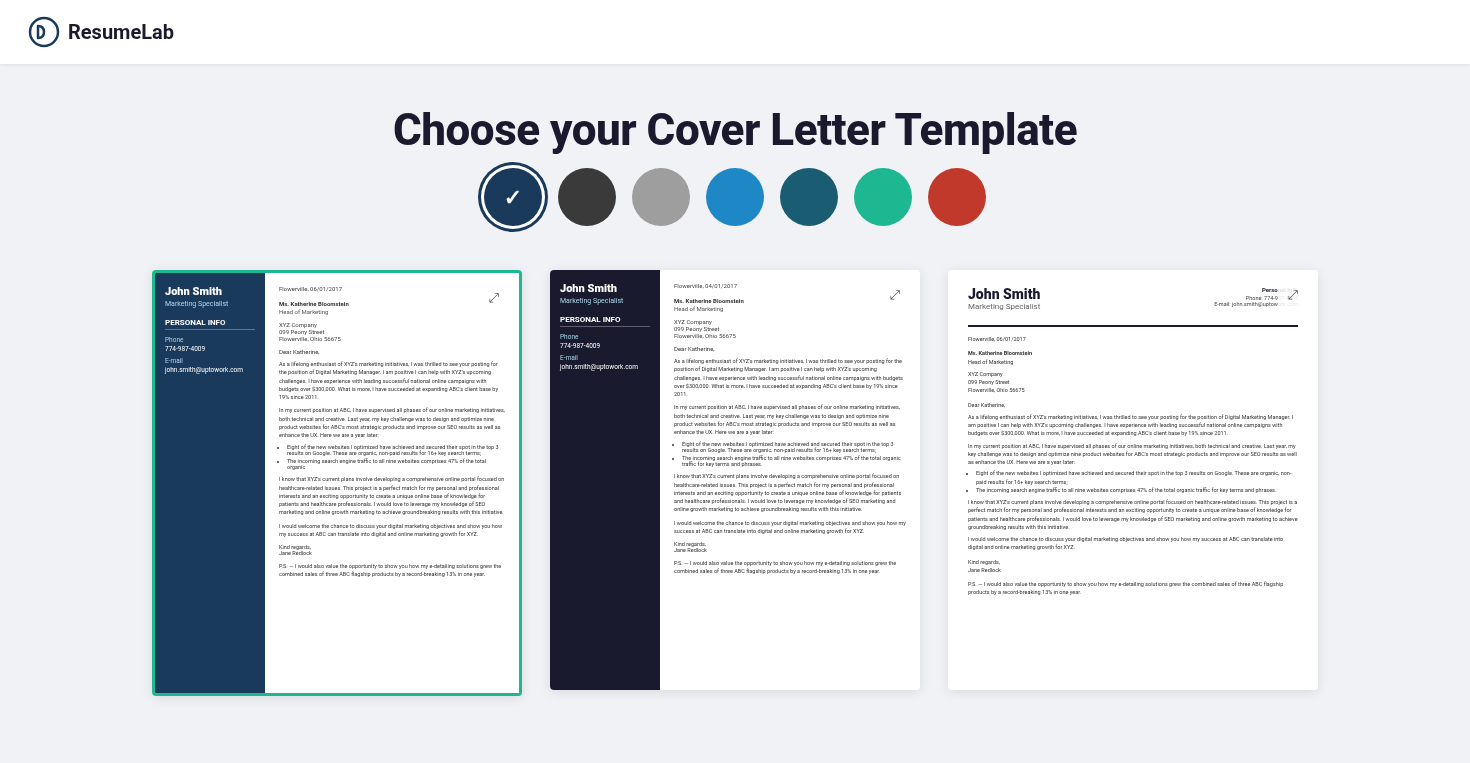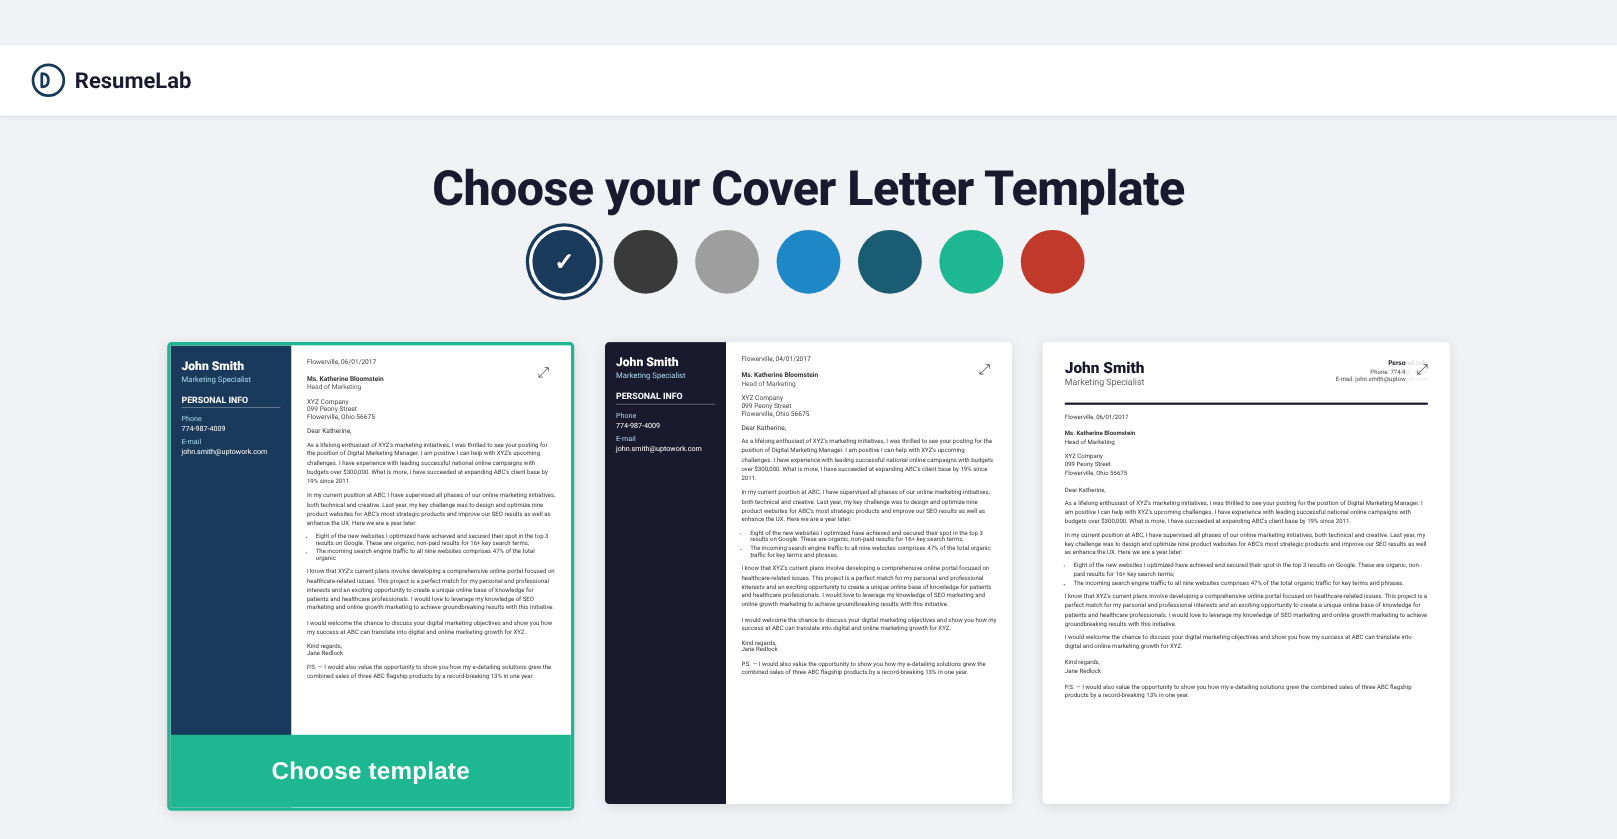--- a/index.html
+++ b/index.html
@@ -8,21 +8,20 @@
       background: #f0f2f5;
       min-height: 763px;
       width: 1470px;
     }
     header {
       padding: 16px 28px;
       background: #fff;
       display: flex;
       align-items: center;
       box-shadow: 0 1px 4px rgba(0,0,0,0.08);
-      margin-top: 41px;
     }
     .logo {
       display: flex;
       align-items: center;
       gap: 8px;
       font-size: 20px;
       font-weight: 700;
       color: #1a1a2e;
     }
     .logo-icon {
@@ -326,21 +325,20 @@
           <li>Eight of the new websites I optimized have achieved and secured their spot in the top 3 results on Google. These are organic, non-paid results for 16+ key search terms;</li>
               <li>The incoming search engine traffic to all nine websites comprises 47% of the total organic</li>
         </ul>
         <div class="body-text">I know that XYZ's current plans involve developing a comprehensive online portal focused on healthcare-related issues. This project is a perfect match for my personal and professional interests and an exciting opportunity to create a unique online base of knowledge for patients and healthcare professionals. I would love to leverage my knowledge of SEO marketing and online growth marketing to achieve groundbreaking results with this initiative.</div>
         <div class="body-text">I would welcome the chance to discuss your digital marketing objectives and show you how my success at ABC can translate into digital and online marketing growth for XYZ.</div>
         <div class="sign-off">Kind regards,<br>Jane Redlock</div>
         <div class="body-text" style="margin-top:6px;">P.S. — I would also value the opportunity to show you how my e-detailing solutions grew the combined sales of three ABC flagship products by a record-breaking 13% in one year.</div>
       </div>
     </div>
 
-    <button class="choose-btn">Choose template</button>
   </div>
       <div class="template-card">
     <button class="expand-btn">
       <span style="font-size:13px;">⤢</span>
     </button>
 
     <div class="cv-preview">
       <div class="cv-sidebar" style="background:#1a1a2e">
         <div class="cv-name">John Smith</div>
         <div class="cv-title">Marketing Specialist</div>

